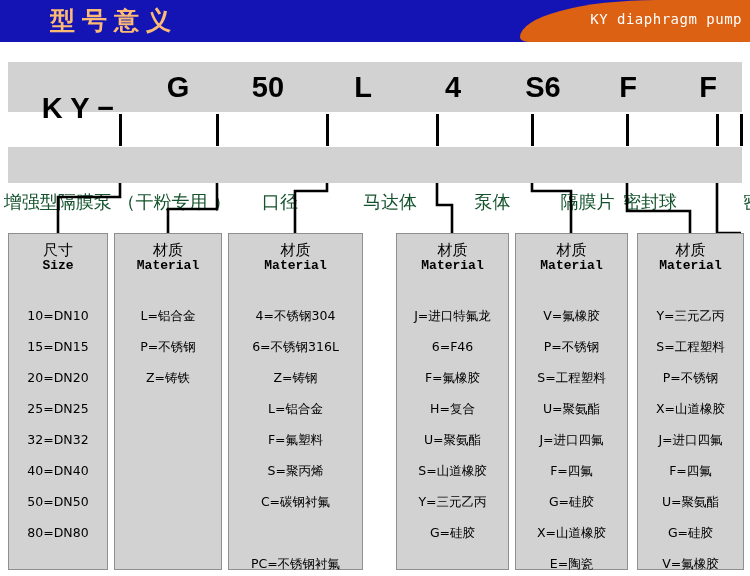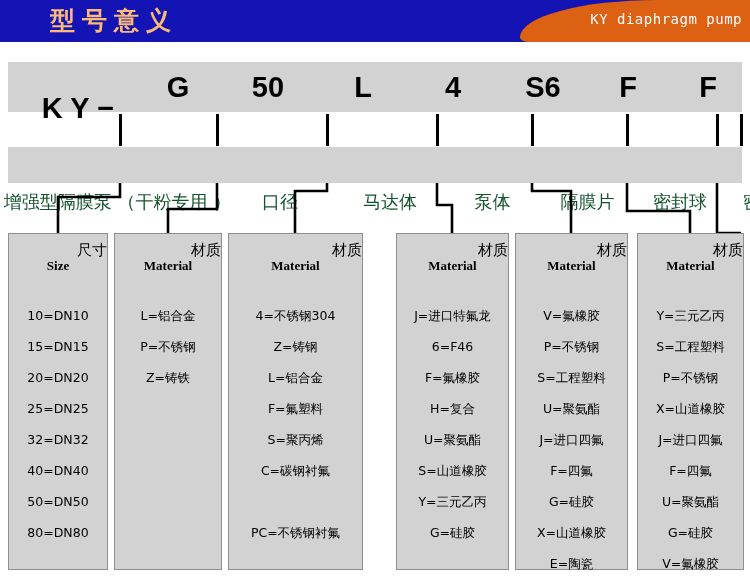--- a/index.html
+++ b/index.html
@@ -87,25 +87,24 @@
     box-sizing:border-box;
   }
   .col-head{
     text-align:center;
     padding-top:8px;
     line-height:1.12;
   }
   .col-head .cn{
     display:block;font-size:15px;color:#000;
     font-family:"DejaVu Sans","Liberation Sans",sans-serif;
-    text-align:right;
   }
   .col-head .en{
     display:block;font-size:13px;color:#000;font-weight:bold;
-    font-family:Liberation Serif, serif;
+    font-family:Liberation Mono, monospace;
     letter-spacing:0px;
   }
   .col-items{
     margin-top:27px;
   }
   .col-item{
     font-size:12.5px;color:#000;
     text-align:center;
     line-height:1;
     font-family:"DejaVu Sans","Liberation Sans",sans-serif;
@@ -143,21 +142,21 @@
     <div class="tick" style="left: 716px; top: 114px; height: 32px;"></div>
     <div class="tick" style="left: 740px; top: 114px; height: 32px;"></div>
   </div>
 
 <div id="label-band">
     <div class="label-cell" style="left: 2px; width: 215px;">增强型隔膜泵 （干粉专用 ）</div>
     <div class="label-cell" style="left: 217px; width: 110px;">口径</div>
     <div class="label-cell" style="left: 327px; width: 110px;">马达体</div>
     <div class="label-cell" style="left: 437px; width: 95px;">泵体</div>
     <div class="label-cell" style="left: 532px; width: 95px;">隔膜片</div>
-    <div class="label-cell" style="left: 627px; width: 90px;">密封球</div>
+    <div class="label-cell" style="left: 597px; width: 90px;">密封球</div>
     <div class="label-cell" style="left: 717px; width: 90px;">密封座</div>
   </div>
 
 <svg id="connectors" viewBox="0 0 750 50">
     <path d="M 120 0 L 120 14 L 58 14 L 58 50" stroke="#000" stroke-width="2.6" fill="none"></path>
     <path d="M 217 0 L 217 26 L 168 26 L 168 50" stroke="#000" stroke-width="2.6" fill="none"></path>
     <path d="M 327 0 L 327 8 L 295 8 L 295 50" stroke="#000" stroke-width="2.6" fill="none"></path>
     <path d="M 437 0 L 437 22 L 452 22 L 452 50" stroke="#000" stroke-width="2.6" fill="none"></path>
     <path d="M 532 0 L 532 8 L 571 8 L 571 50" stroke="#000" stroke-width="2.6" fill="none"></path>
     <path d="M 627 0 L 627 28 L 690 28 L 690 50" stroke="#000" stroke-width="2.6" fill="none"></path>
@@ -192,20 +191,21 @@
         <div class="col-item" style="height: 31px; line-height: 31px;">Z=铸铁</div>
       </div>
     </div>
     <div class="col" style="left: 228px; width: 135px; height: 337px;">
       <div class="col-head">
         <span class="cn">材质</span>
         <span class="en">Material</span>
       </div>
       <div class="col-items">
         <div class="col-item" style="height: 31px; line-height: 31px;">4=不锈钢304</div>
+        <div class="col-item" style="height: 31px; line-height: 31px;">6=不锈钢316L</div>
         <div class="col-item" style="height: 31px; line-height: 31px;">Z=铸钢</div>
         <div class="col-item" style="height: 31px; line-height: 31px;">L=铝合金</div>
         <div class="col-item" style="height: 31px; line-height: 31px;">F=氟塑料</div>
         <div class="col-item" style="height: 31px; line-height: 31px;">S=聚丙烯</div>
         <div class="col-item" style="height: 31px; line-height: 31px;">C=碳钢衬氟</div>
         <div class="col-item spacer" style="height: 31px; line-height: 31px;">&nbsp;</div>
         <div class="col-item" style="height: 31px; line-height: 31px;">PC=不锈钢衬氟</div>
       </div>
     </div>
     <div class="col" style="left: 396px; width: 113px; height: 337px;">

